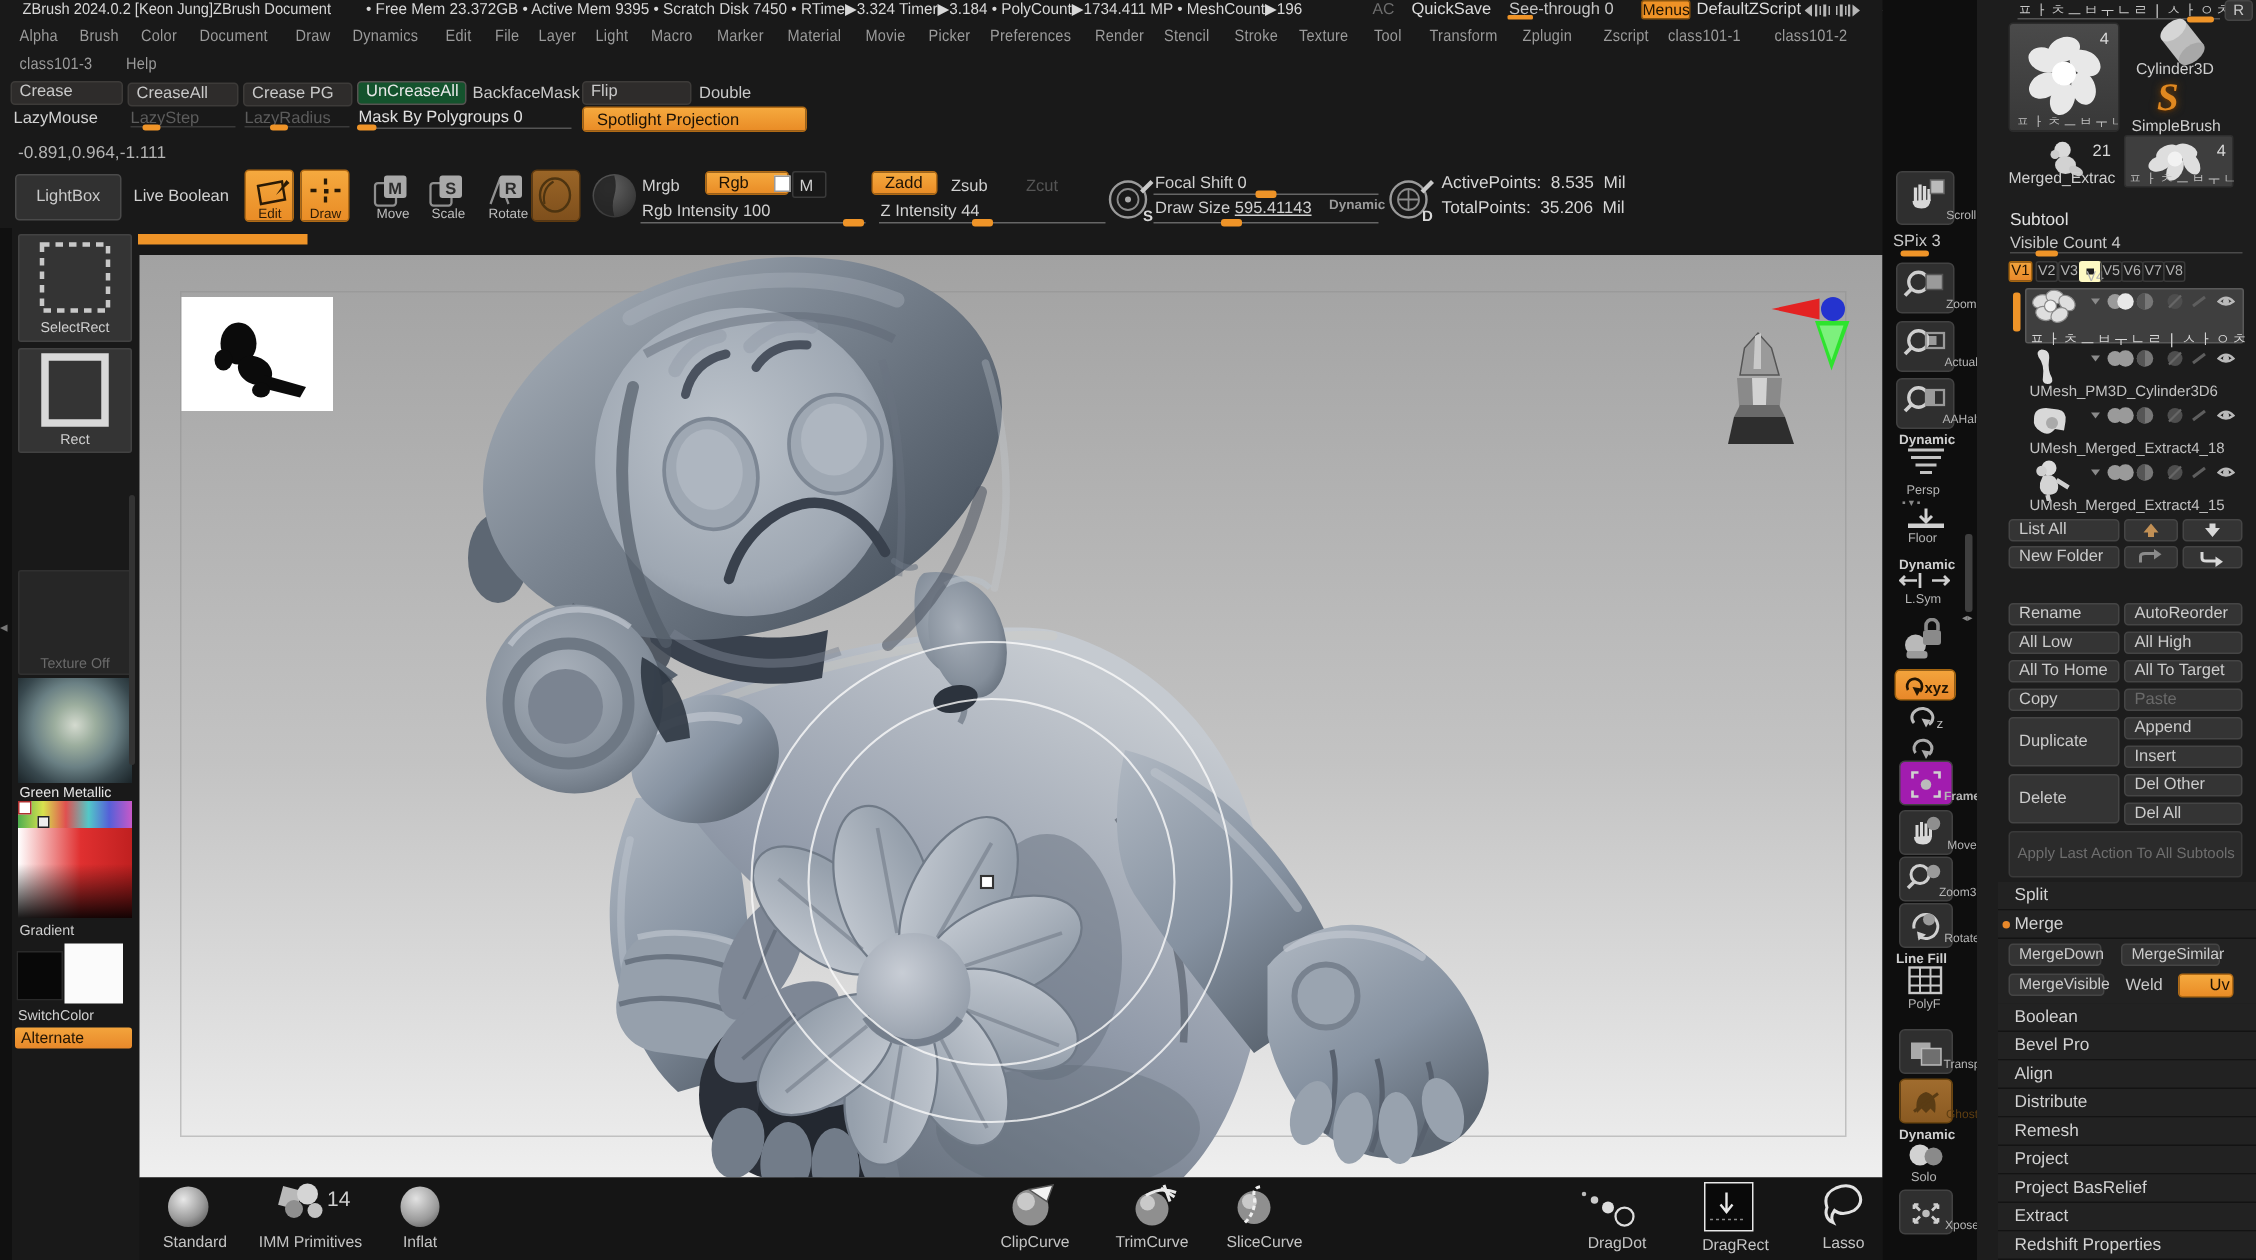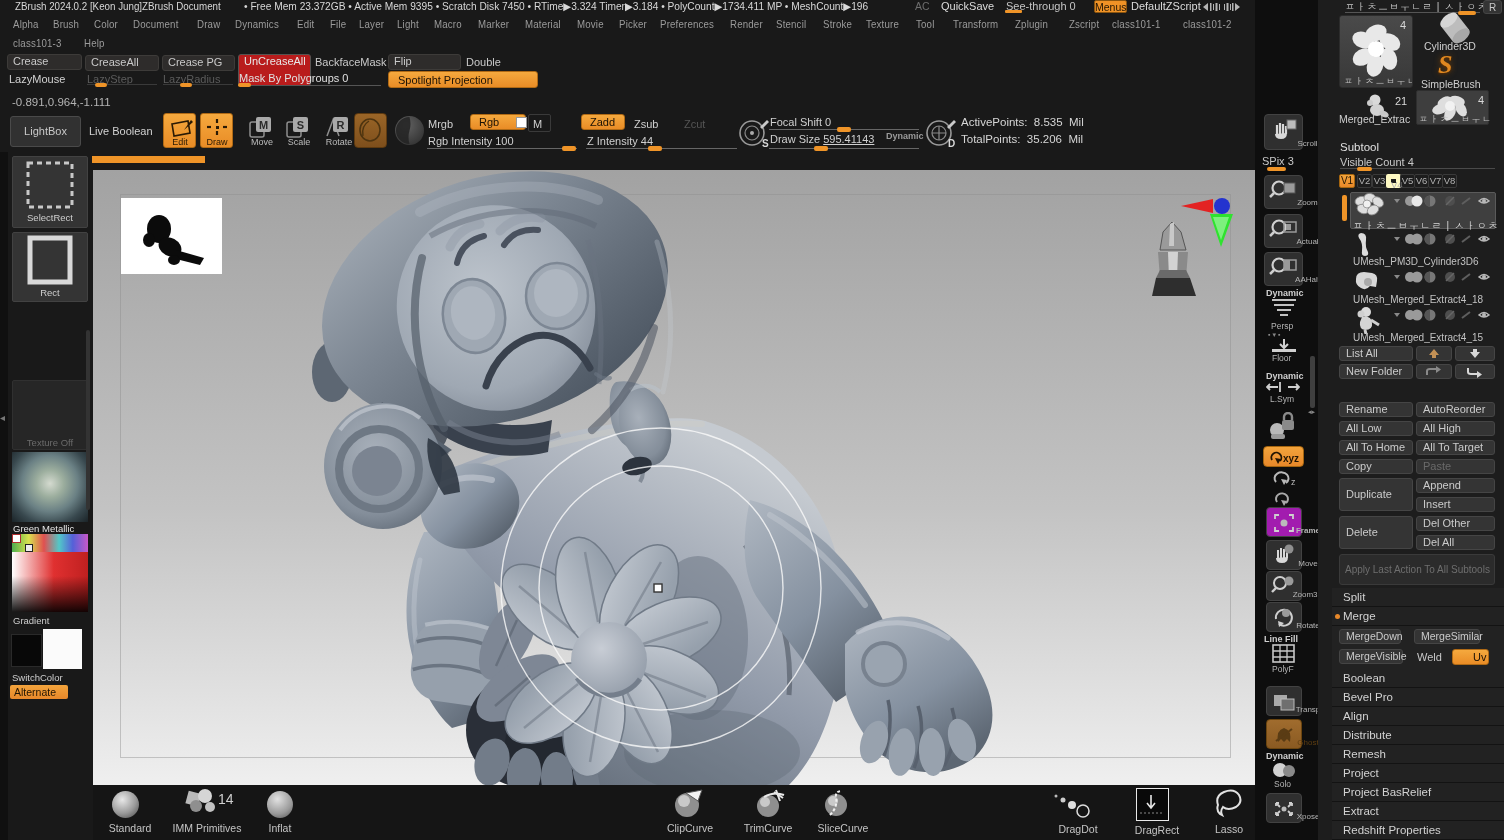--- a/index.html
+++ b/index.html
@@ -77,21 +77,21 @@
 <div class="t" style="left:1015px;top:17px;height:14px;line-height:14px;font-size:11px;color:#9b9b9b;letter-spacing:.2px;transform:scaleX(0.88);transform-origin:left center;">Zplugin</div>
 <div class="t" style="left:1069px;top:17px;height:14px;line-height:14px;font-size:11px;color:#9b9b9b;letter-spacing:.2px;transform:scaleX(0.88);transform-origin:left center;">Zscript</div>
 <div class="t" style="left:1112px;top:17px;height:14px;line-height:14px;font-size:11px;color:#9b9b9b;letter-spacing:.2px;transform:scaleX(0.88);transform-origin:left center;">class101-1</div>
 <div class="t" style="left:1183px;top:17px;height:14px;line-height:14px;font-size:11px;color:#9b9b9b;letter-spacing:.2px;transform:scaleX(0.88);transform-origin:left center;">class101-2</div>
 <div class="t" style="left:13px;top:36px;height:14px;line-height:14px;font-size:11px;color:#9b9b9b;letter-spacing:.2px;transform:scaleX(0.88);transform-origin:left center;">class101-3</div>
 <div class="t" style="left:84px;top:36px;height:14px;line-height:14px;font-size:11px;color:#9b9b9b;letter-spacing:.2px;transform:scaleX(0.88);transform-origin:left center;">Help</div>
 
 <div class="btn" style="left:7px;top:54px;width:75px;height:16px;">Crease</div>
 <div class="btn" style="left:85px;top:55px;width:74px;height:16px;">CreaseAll</div>
 <div class="btn" style="left:162px;top:55px;width:73px;height:16px;">Crease PG</div>
-<div class="btn" style="left:238px;top:54px;width:73px;height:32px;background:#b91c1c;border-color:#565351;color:#e8e8e8;">UnCreaseAll</div>
+<div class="btn" style="left:238px;top:54px;width:73px;height:16px;background:#14532d;border-color:#565351;color:#e8e8e8;">UnCreaseAll</div>
 <div class="t" style="left:315px;top:55px;height:15px;line-height:15px;font-size:11px;color:#c9c9c9;">BackfaceMask</div>
 <div class="btn" style="left:388px;top:54px;width:73px;height:16px;">Flip</div>
 <div class="t" style="left:466px;top:55px;height:15px;line-height:15px;font-size:11px;color:#c9c9c9;">Double</div>
 
 <div class="t" style="left:9px;top:72px;height:15px;line-height:15px;font-size:11px;color:#d2d2d2;">LazyMouse</div>
 <div class="t" style="left:87px;top:72px;height:15px;line-height:15px;font-size:11px;color:#5c5c5c;">LazyStep</div>
 <div class="abs" style="left:87px;top:84px;width:70px;height:1px;background:#3a3a3a;"></div>
 <div class="abs" style="left:95px;top:83px;width:12px;height:4px;background:#ef9428;border-radius:2px;"></div>
 <div class="t" style="left:163px;top:72px;height:15px;line-height:15px;font-size:11px;color:#5c5c5c;">LazyRadius</div>
 <div class="abs" style="left:163px;top:84px;width:70px;height:1px;background:#3a3a3a;"></div>
@@ -239,21 +239,21 @@
  <div class="abs" style="left:0;top:0;width:100%;height:20px;background:linear-gradient(90deg,#4fae4f,#d8e24e 22%,#e05050 42%,#52c8c8 62%,#5560d8 80%,#c858c8);"></div>
  <div class="abs" style="left:0;top:18px;width:100%;height:60px;background:linear-gradient(rgba(0,0,0,0) 40%,rgba(0,0,0,.9)),linear-gradient(90deg,#ffffff,#e03030 55%,#c02020);"></div>
  <div class="abs" style="left:0px;top:0px;width:9px;height:9px;background:#fff;border:1.5px solid #b03030;box-sizing:border-box;"></div>
  <div class="abs" style="left:13px;top:10px;width:6px;height:6px;border:1px solid #222;background:#eee;"></div>
 </div>
 <div class="t" style="left:13px;top:615px;font-size:9.5px;color:#cfcfcf;">Gradient</div>
 
 <div class="abs" style="left:11px;top:634px;width:29px;height:31px;background:#080808;border:1px solid #2a2a2a;"></div>
 <div class="abs" style="left:43px;top:629px;width:39px;height:40px;background:#fbfbfb;"></div>
 <div class="t" style="left:12px;top:672px;font-size:9.5px;color:#cfcfcf;">SwitchColor</div>
-<div class="abs" style="left:10px;top:685px;width:58px;height:14px;background:linear-gradient(#f3a43c,#e8882a);border-radius:2px;color:#231503;font-size:10.5px;line-height:14px;padding-left:4px;box-sizing:border-box;">Alternate</div>
+<div class="abs" style="left:10px;top:685px;width:78px;height:14px;background:linear-gradient(#f3a43c,#e8882a);border-radius:2px;color:#231503;font-size:10.5px;line-height:14px;padding-left:4px;box-sizing:border-box;">Alternate</div>
 
 <div class="abs" style="left:86px;top:330px;width:4px;height:180px;background:#333;border-radius:2px;"></div>
 
 <div class="abs" id="canvas" style="left:93px;top:170px;width:1162px;height:615px;background:linear-gradient(#a2a2a2,#c3c3c3 55%,#efefef);overflow:hidden;">
 <svg width="1162" height="615" viewBox="0 0 1162 615" style="position:absolute;left:0;top:0;">
 <defs>
  <linearGradient id="gHair" x1="0" y1="0" x2="0.7" y2="1">
   <stop offset="0" stop-color="#a9b1ba"></stop>
             <stop offset="0.45" stop-color="#7d8793"></stop>
             <stop offset="1" stop-color="#4e5864"></stop>

